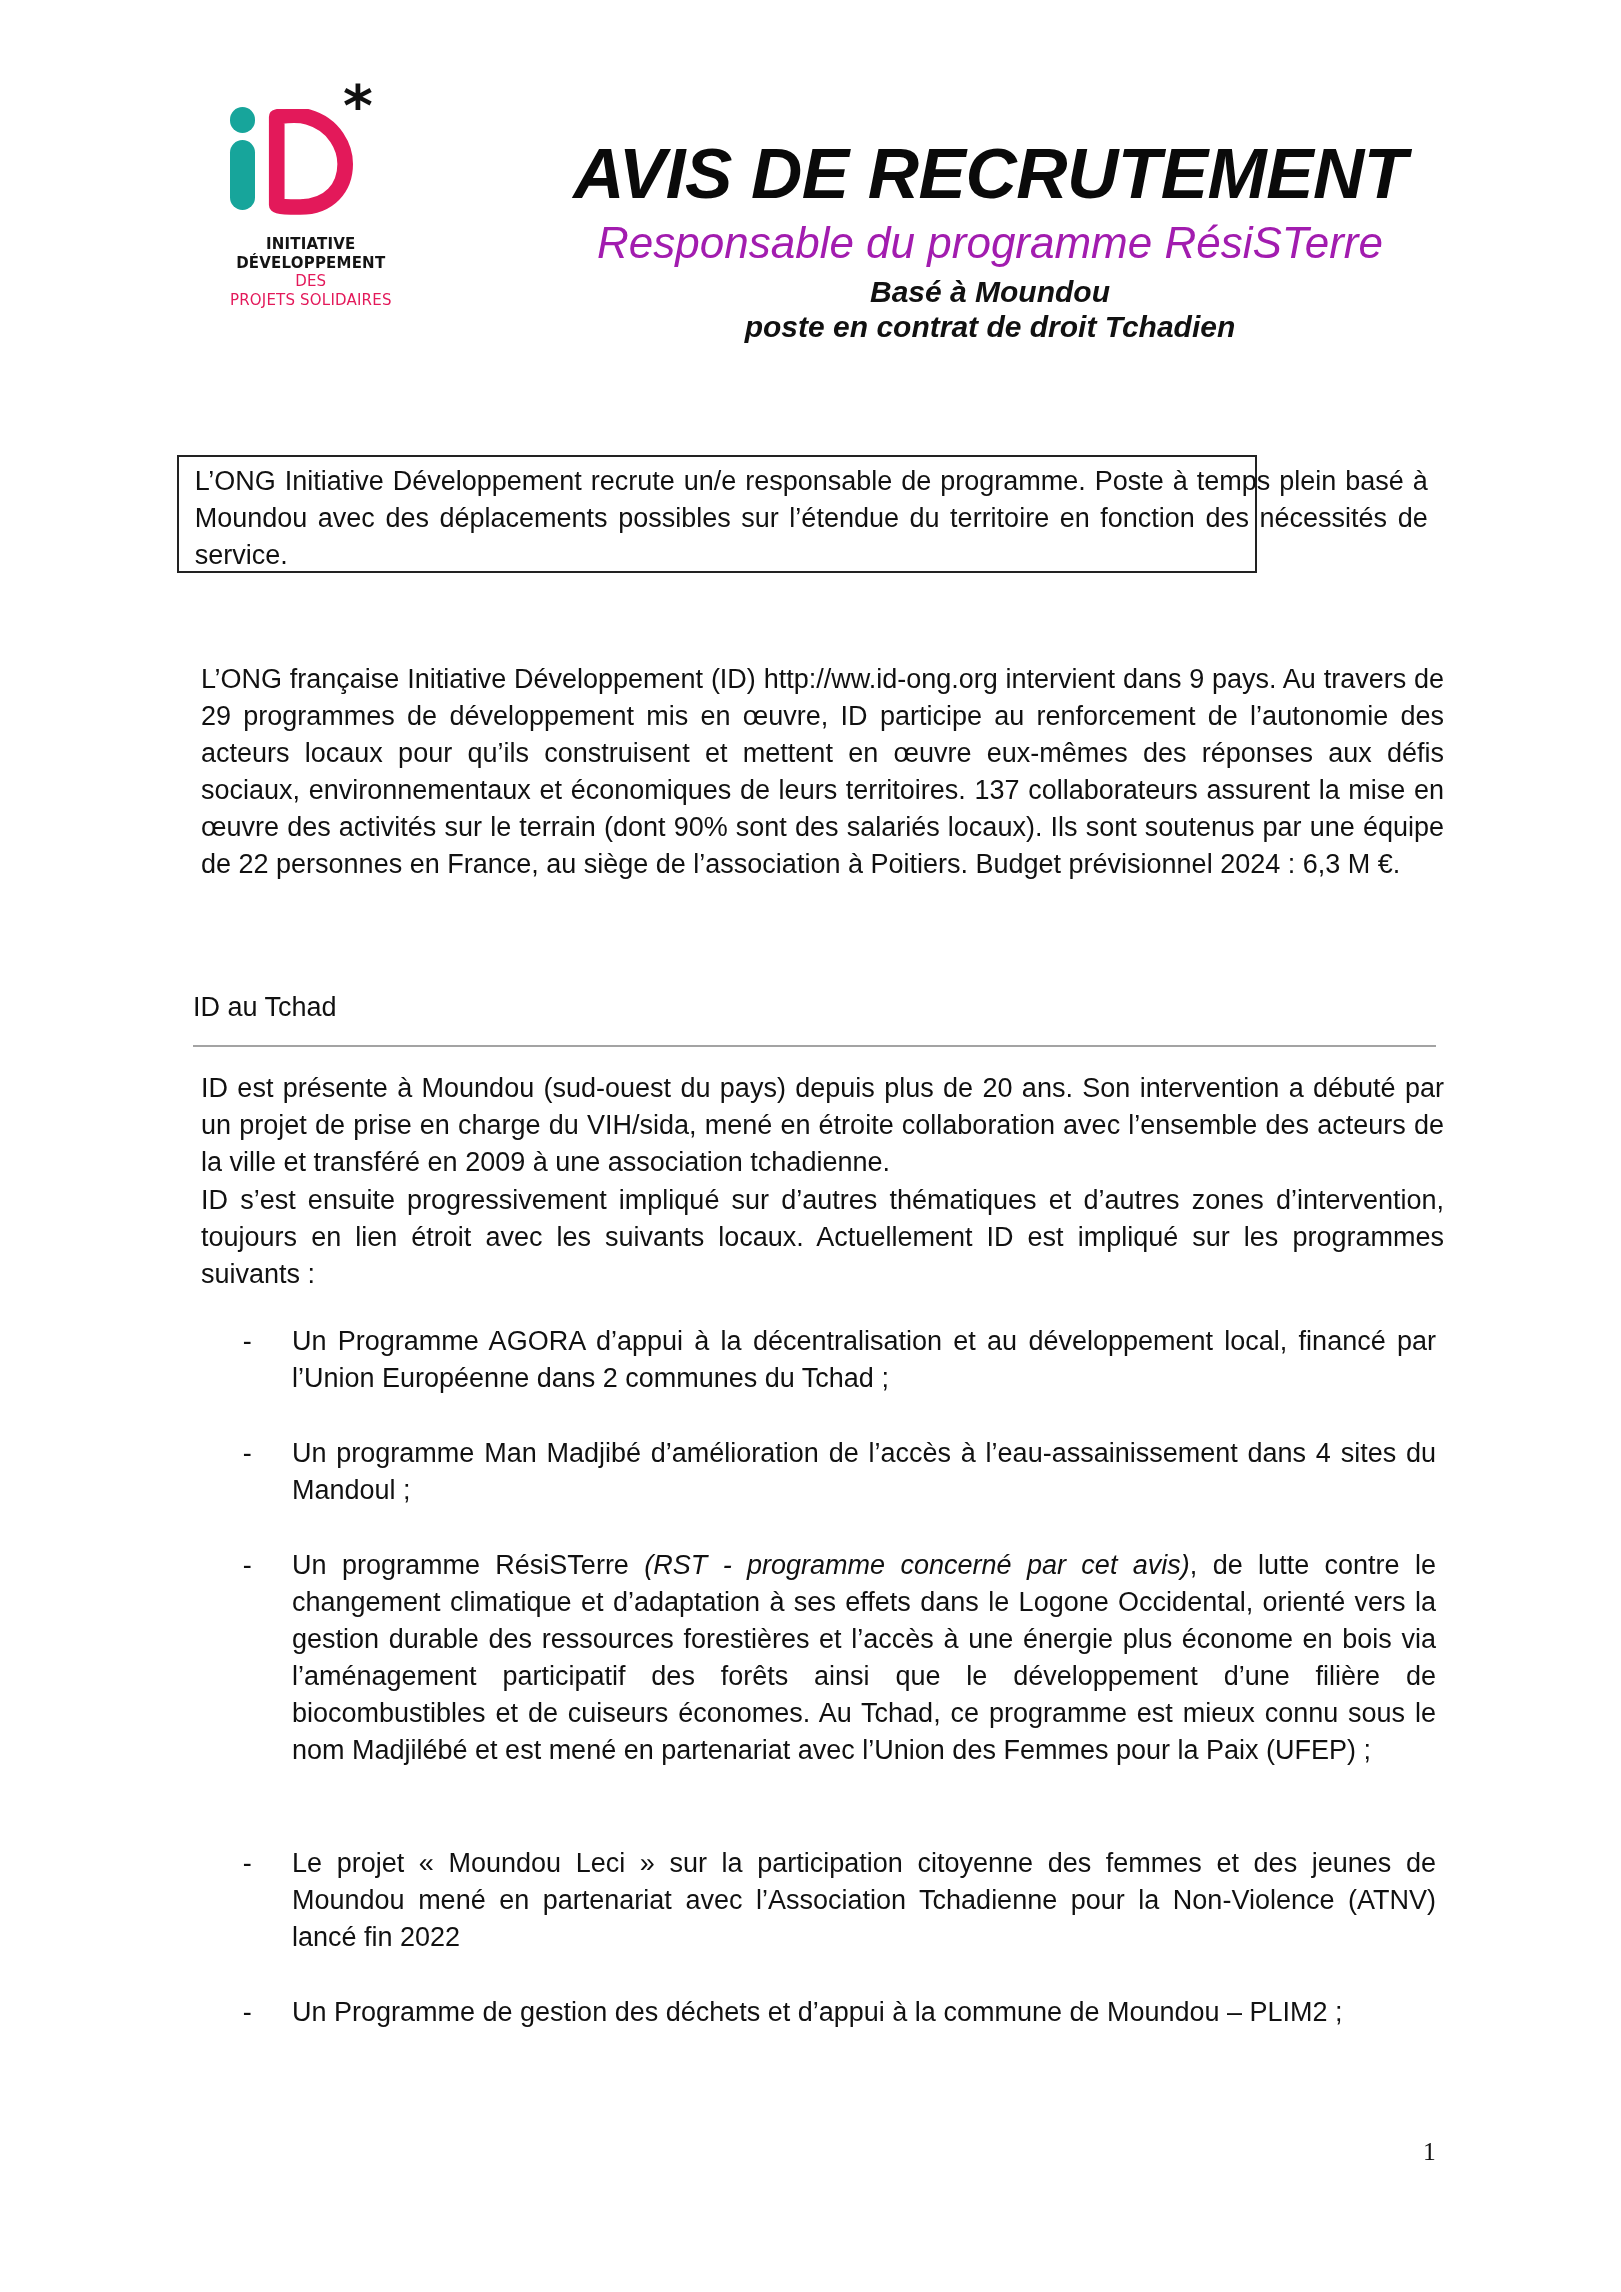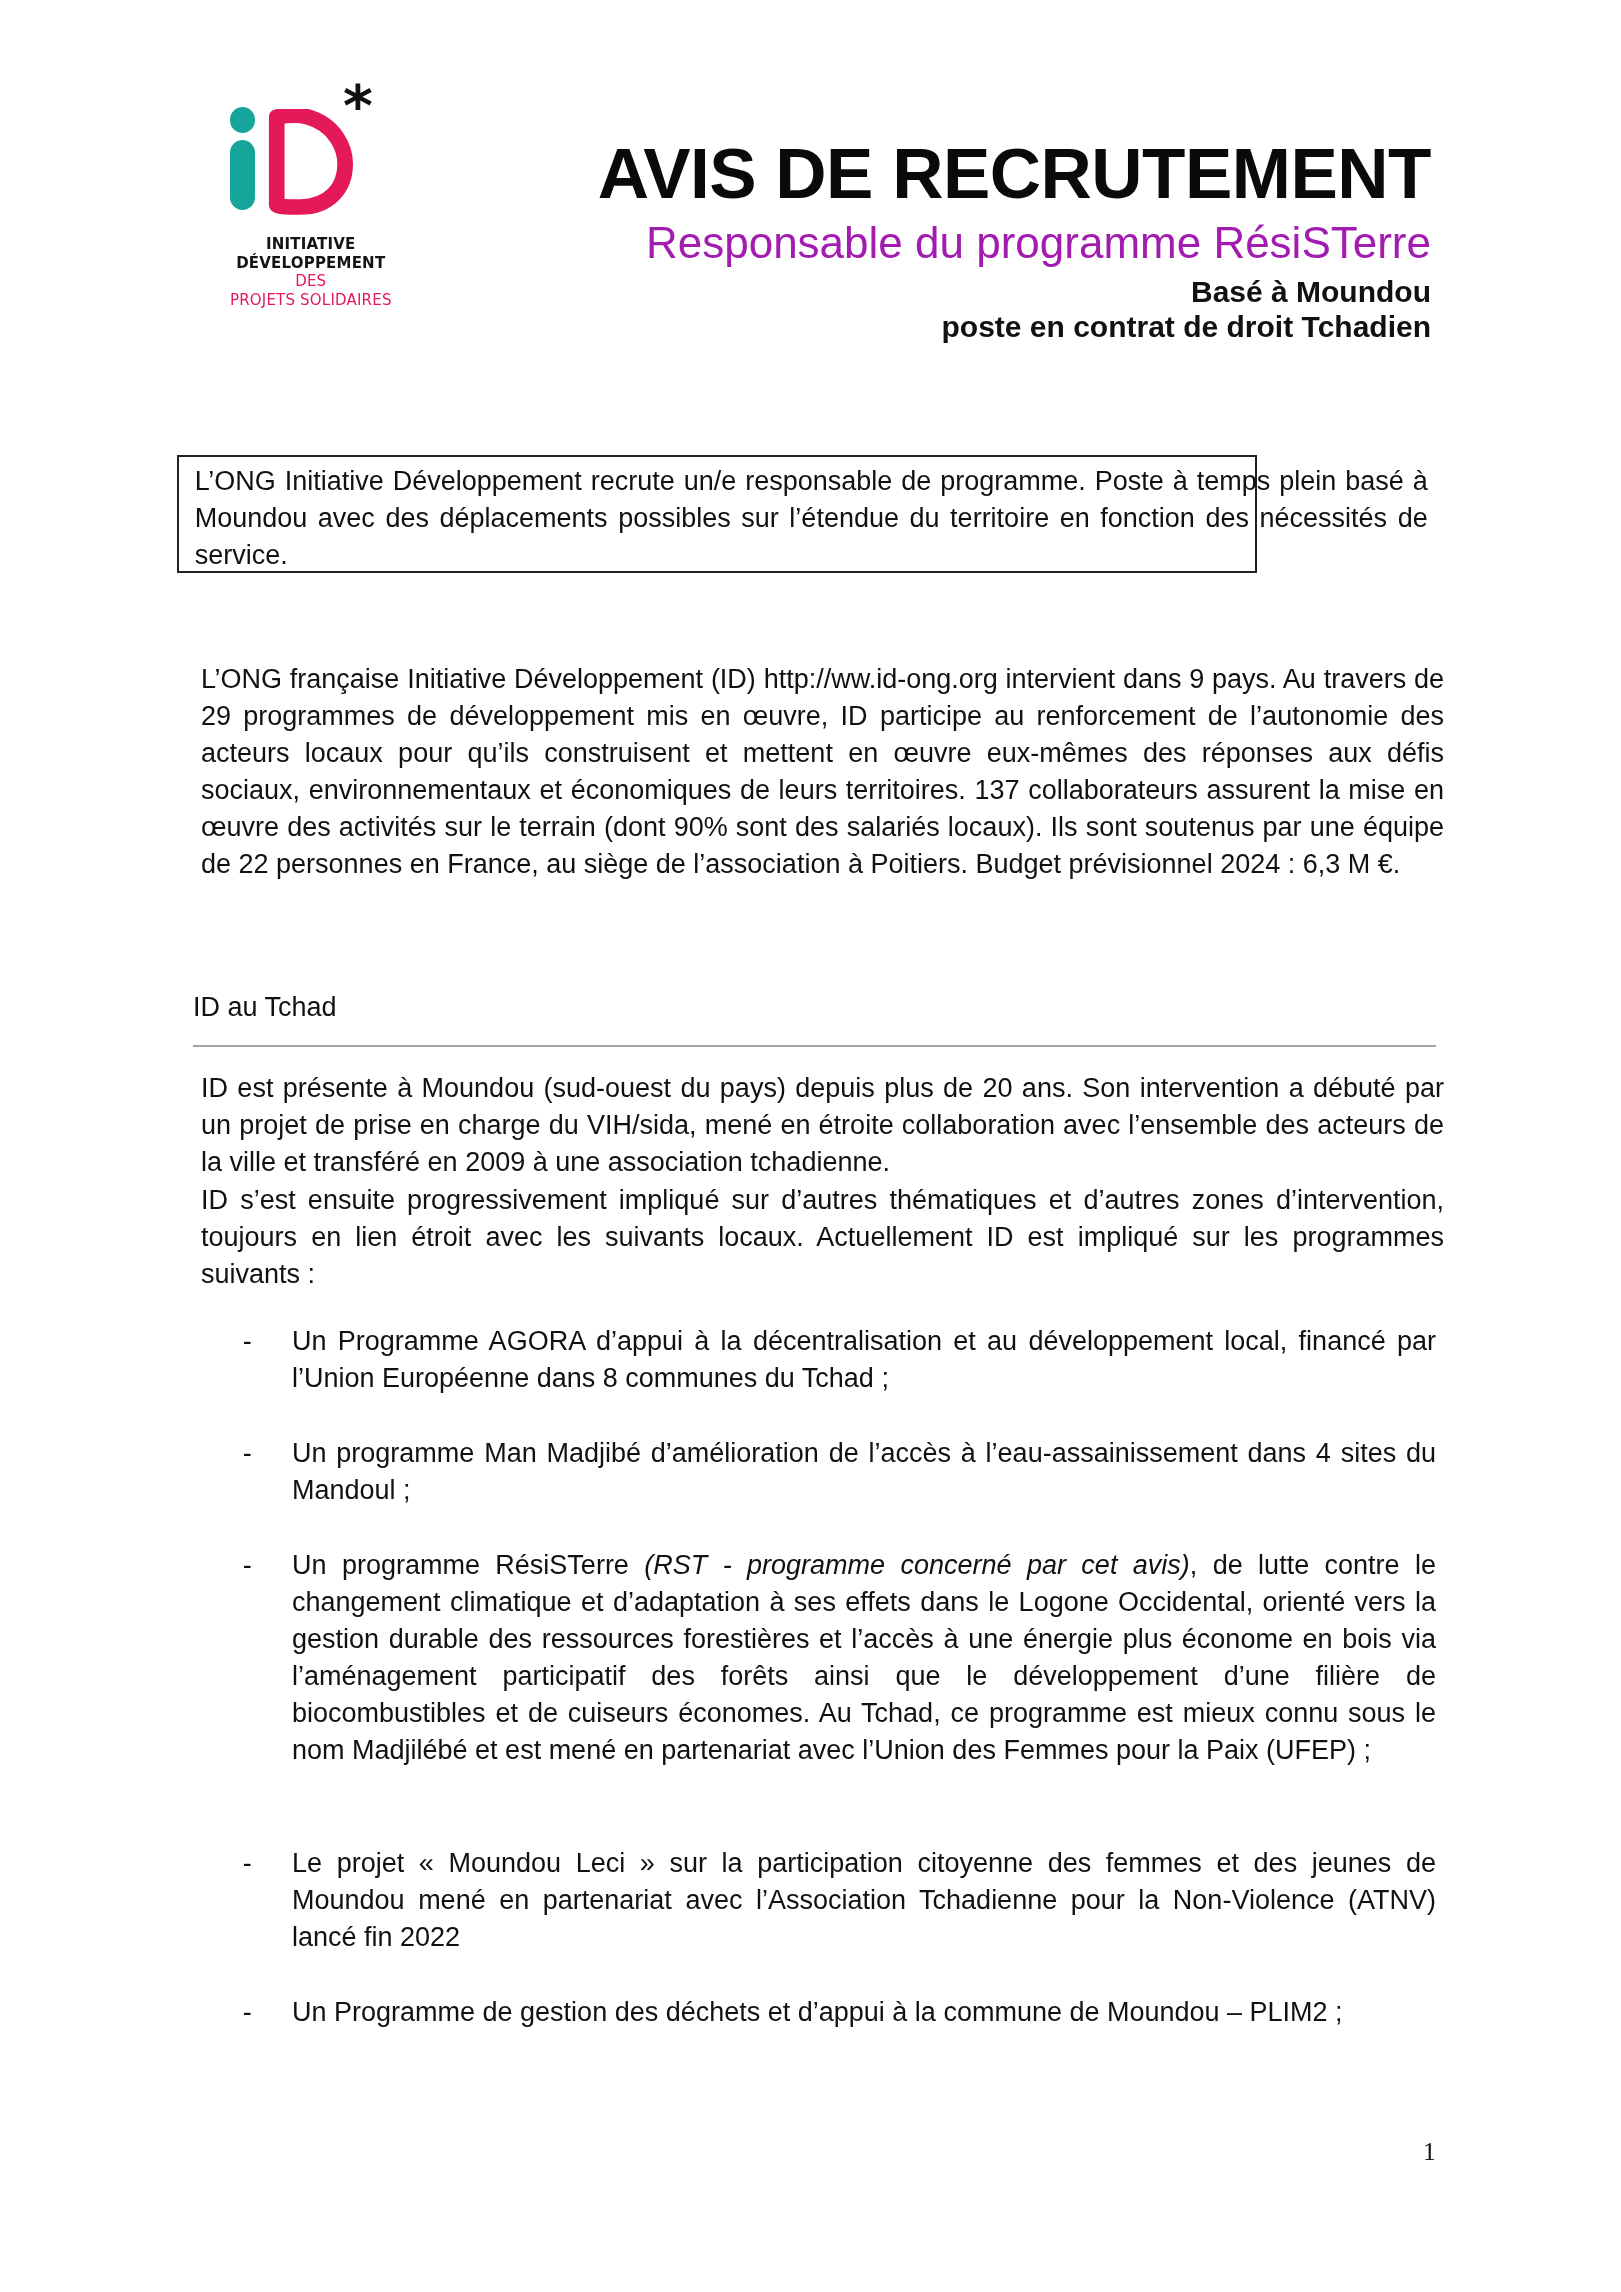--- a/index.html
+++ b/index.html
@@ -11,21 +11,21 @@
   #logo { left: 223px; top: 74px; width: 216px; height: 245px; }
   .logo-i-dot { position: absolute; left: 6.9px; top: 33px; width: 25.5px; height: 25.5px; border-radius: 12.7px; background: #17a59b; }
   .logo-i-stem { position: absolute; left: 6.9px; top: 66px; width: 25.5px; height: 70px; border-radius: 12.7px; background: #17a59b; }
   .logo-d { position: absolute; left: 42px; top: 35px; width: 88px; height: 106px; }
   .logo-star { position: absolute; left: 120px; top: 3.9px; font-size: 57px; font-weight: bold; line-height: 1; color: #111; font-family: "DejaVu Sans", sans-serif; }
   .logo-text { position: absolute; left: 6.9px; top: 161px; font-family: "DejaVu Sans", sans-serif; font-weight: bold; font-size: 15px; line-height: 18.6px; letter-spacing: 0.2px; text-align: center; }
   .logo-text .dark { color: #141414; }
   .logo-text .pink { color: #e3195a; font-weight: normal; }
 
   
-  .header { position: absolute; left: 549px; width: 882px; text-align: right; }
+  .header { position: absolute; left: 549px; width: 882px; text-align: center; font-style: italic; }
   #title { top: 135px; font-size: 71px; font-weight: bold; letter-spacing: -0.5px; line-height: 78px; color: #0a0a0a; }
   #subtitle { top: 217px; font-size: 44px; line-height: 51px; color: #a21caf; font-weight: normal; }
   #location { top: 274px; font-size: 30px; font-weight: bold; line-height: 35px; }
   #contract { top: 309px; font-size: 30px; font-weight: bold; line-height: 35px; }
 
   
   #intro-box { left: 177px; top: 455px; width: 1080px; height: 118px; border: 2px solid #222; box-sizing: border-box; }
   #intro-box p { margin: 0; position: absolute; left: 15.7px; top: 5.9px; width: 1233px;
                  font-size: 27px; line-height: 37px; text-align: justify; }
 
@@ -77,21 +77,21 @@
 </div>
 
 <p id="para-ong" class="body-text">L’ONG française Initiative Développement (ID) http://ww.id-ong.org intervient dans 9 pays. Au travers de 29 programmes de développement mis en œuvre, ID participe au renforcement de l’autonomie des acteurs locaux pour qu’ils construisent et mettent en œuvre eux-mêmes des réponses aux défis sociaux, environnementaux et économiques de leurs territoires. 137 collaborateurs assurent la mise en œuvre des activités sur le terrain (dont 90% sont des salariés locaux). Ils sont soutenus par une équipe de 22 personnes en France, au siège de l’association à Poitiers. Budget prévisionnel 2024 : 6,3 M €.</p>
 
 <p id="section-heading">ID au Tchad</p>
 <div id="section-rule"></div>
 <p id="para-tchad-1" class="body-text">ID est présente à Moundou (sud-ouest du pays) depuis plus de 20 ans. Son intervention a débuté par un projet de prise en charge du VIH/sida, mené en étroite collaboration avec l’ensemble des acteurs de la ville et transféré en 2009 à une association tchadienne.</p>
 <p id="para-tchad-2" class="body-text">ID s’est ensuite progressivement impliqué sur d’autres thématiques et d’autres zones d’intervention, toujours en lien étroit avec les suivants locaux. Actuellement ID est impliqué sur les programmes suivants :</p>
 
 <ul id="li-1" class="list">
-  <li><span class="bullet">-</span><span>Un Programme AGORA d’appui à la décentralisation et au développement local, financé par l’Union Européenne dans 8 communes du Tchad ;</span></li>
+  <li><span class="bullet">-</span><span>Un Programme AGORA d’appui à la décentralisation et au développement local, financé par l’Union Européenne dans 2 communes du Tchad ;</span></li>
 </ul>
 <ul id="li-2" class="list">
   <li><span class="bullet">-</span><span>Un programme Man Madjibé d’amélioration de l’accès à l’eau-assainissement dans 4 sites du Mandoul ;</span></li>
 </ul>
 <ul id="li-3" class="list">
   <li><span class="bullet">-</span><span>Un programme RésiSTerre </span><span class="italic">(RST - programme concerné par cet avis)</span><span>, de lutte contre le changement climatique et d’adaptation à ses effets dans le Logone Occidental, orienté vers la gestion durable des ressources forestières et l’accès à une énergie plus économe en bois via l’aménagement participatif des forêts ainsi que le développement d’une filière de biocombustibles et de cuiseurs économes. Au Tchad, ce programme est mieux connu sous le nom Madjilébé et est mené en partenariat avec l’Union des Femmes pour la Paix (UFEP) ;</span></li>
 </ul>
 <ul id="li-4" class="list">
   <li><span class="bullet">-</span><span>Le projet « Moundou Leci » sur la participation citoyenne des femmes et des jeunes de Moundou mené en partenariat avec l’Association Tchadienne pour la Non-Violence (ATNV) lancé fin 2022</span></li>
 </ul>

